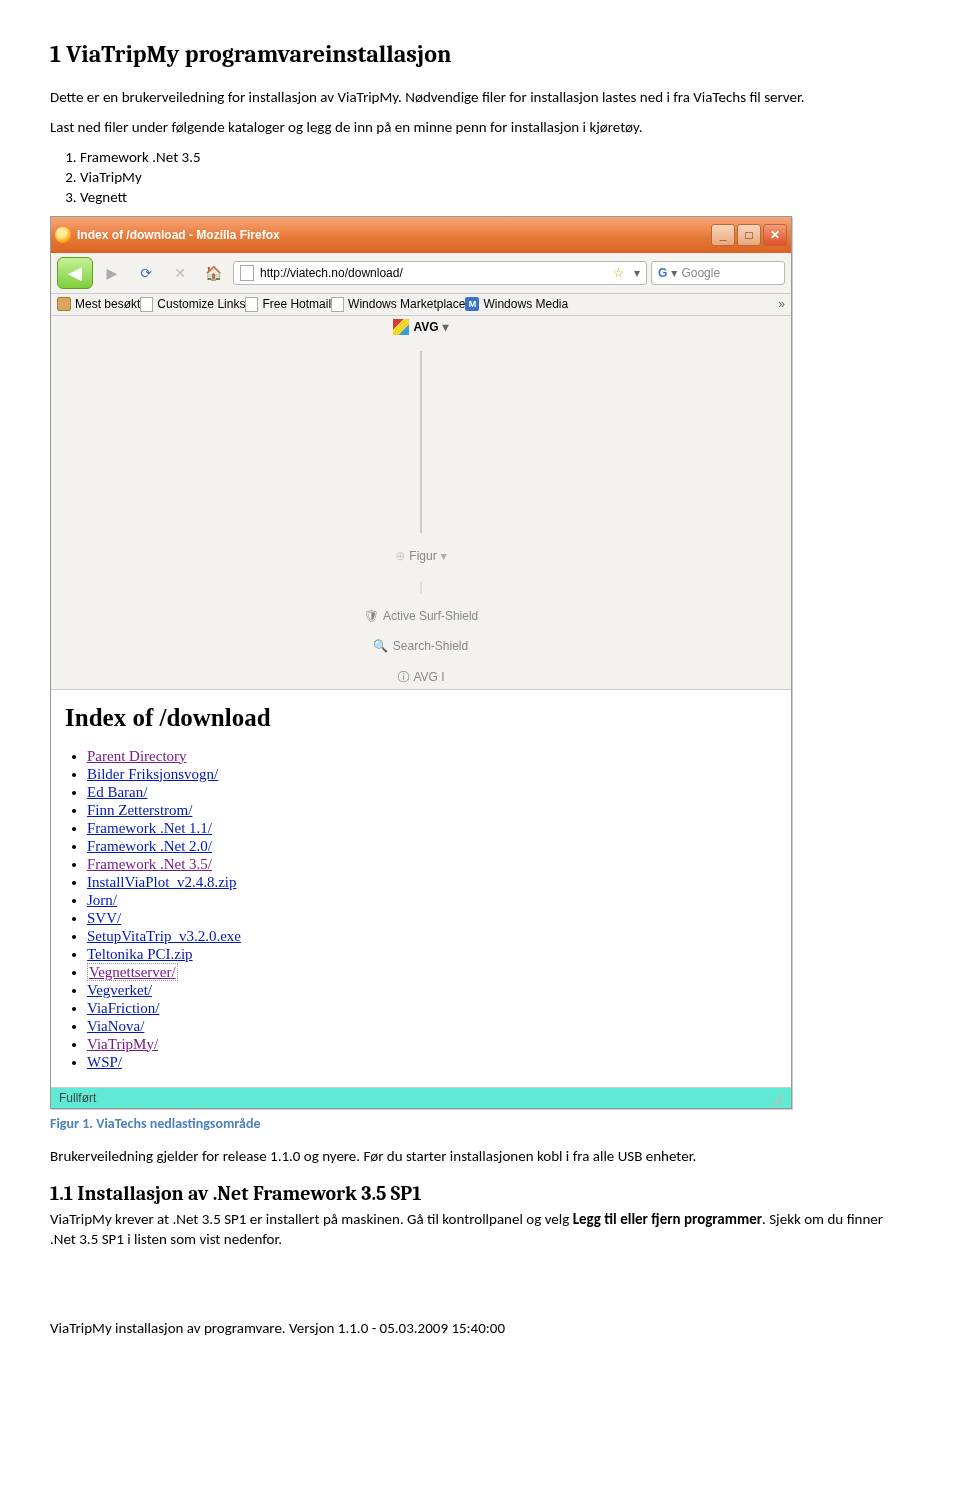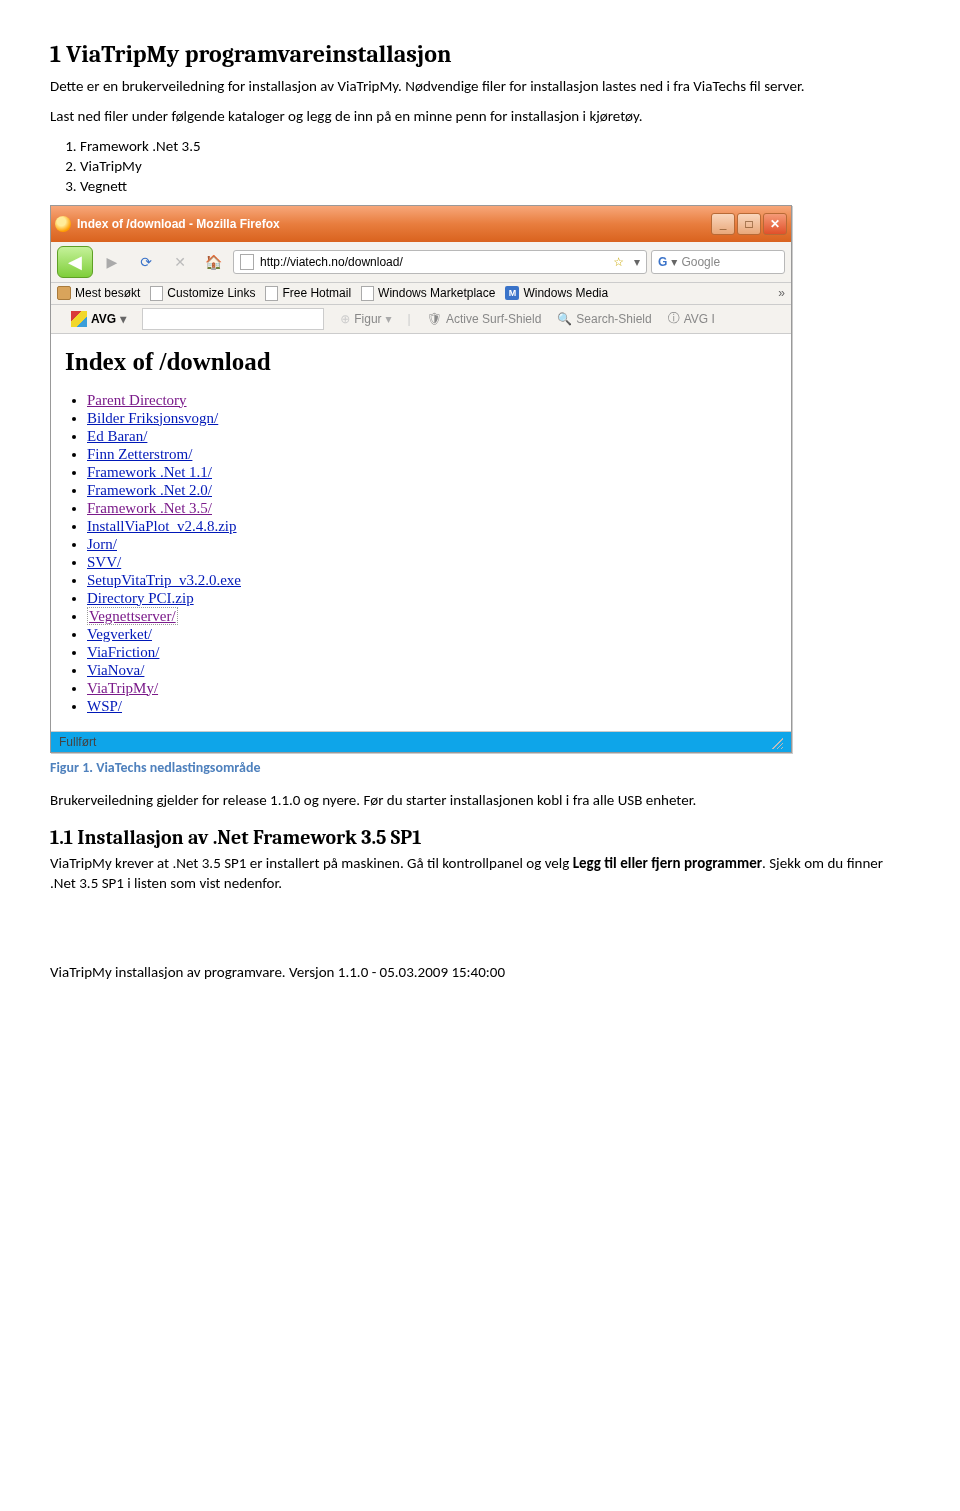--- a/index.html
+++ b/index.html
@@ -8,21 +8,21 @@
     font-family: Calibri, Arial, sans-serif;
     font-size: 15px;
     color: #000;
     background: #fff;
     width: 860px;
   }
   h1 {
     font-family: Cambria, Georgia, serif;
     font-size: 24px;
     font-weight: bold;
-    margin: 0 0 8px 0;
+    margin: 0 0 19px 0;
   }
   h2 {
     font-family: Cambria, Georgia, serif;
     font-size: 20px;
     font-weight: bold;
     margin: 16px 0 4px 0;
   }
   .para {
     margin: 4px 0 10px 0;
     line-height: 1.35;
@@ -160,21 +160,20 @@
     gap: 4px;
     color: #888;
   }
   .searchbar .g { color:#3a73c9; font-weight:bold; }
   .bmbar {
     background: #f4f2ee;
     border-bottom: 1px solid #ccc;
     padding: 3px 6px;
     display: flex;
     align-items: center;
-    gap: 10px;
     color: #000;
     font-size: 12px;
   }
   .bmitem {
     display: flex;
     align-items: center;
     gap: 4px;
   }
   .doc-ic {
     width: 11px; height: 13px;
@@ -196,26 +195,27 @@
     font-size: 9px;
     display: flex;
     align-items: center;
     justify-content: center;
     font-weight: bold;
   }
   .chev { margin-left: auto; color: #666; }
   .avgbar {
     background: #f4f2ee;
     border-bottom: 1px solid #ccc;
-    padding: 3px 20px;
+    padding: 3px 6px;
     display: flex;
     align-items: center;
     gap: 16px;
     color: #888;
     font-size: 12px;
+    flex-direction: column;
   }
   .avg-logo {
     display: flex; align-items: center; gap: 4px;
     color: #000; font-weight: bold;
   }
   .avg-sq {
     width: 16px; height: 16px;
     background: linear-gradient(135deg, #d93a3a 0 33%, #f2d72a 33% 66%, #3a9ed9 66% 100%);
   }
   .avg-input {
@@ -252,21 +252,21 @@
   ul.dirlist li a.visited {
     color: #7a1a8a;
     border: 1px dotted #999;
     padding: 0 1px;
   }
   ul.dirlist li a.visited2 {
     color: #7a1a8a;
   }
   .statusbar {
     border-top: 1px solid #ccc;
-    background: #0ea5e9;
+    background: #5eead4;
     padding: 3px 8px;
     font-size: 12px;
     color: #444;
     display: flex;
     align-items: center;
   }
   .grip {
     margin-left: auto;
     width: 14px;
     height: 14px;
@@ -376,21 +376,21 @@
         <li><a href="#">Bilder Friksjonsvogn/</a></li>
         <li><a href="#">Ed Baran/</a></li>
         <li><a href="#">Finn Zetterstrom/</a></li>
         <li><a href="#">Framework .Net 1.1/</a></li>
         <li><a href="#">Framework .Net 2.0/</a></li>
         <li><a href="#" class="visited2">Framework .Net 3.5/</a></li>
         <li><a href="#">InstallViaPlot_v2.4.8.zip</a></li>
         <li><a href="#">Jorn/</a></li>
         <li><a href="#">SVV/</a></li>
         <li><a href="#">SetupVitaTrip_v3.2.0.exe</a></li>
-        <li><a href="#">Directory PCI.zip</a></li>
+        <li><a href="#">Teltonika PCI.zip</a></li>
         <li><a href="#" class="visited">Vegnettserver/</a></li>
         <li><a href="#">Vegverket/</a></li>
         <li><a href="#">ViaFriction/</a></li>
         <li><a href="#">ViaNova/</a></li>
         <li><a href="#" class="visited2">ViaTripMy/</a></li>
         <li><a href="#">WSP/</a></li>
       </ul>
   </div>
 
   <div class="statusbar">

